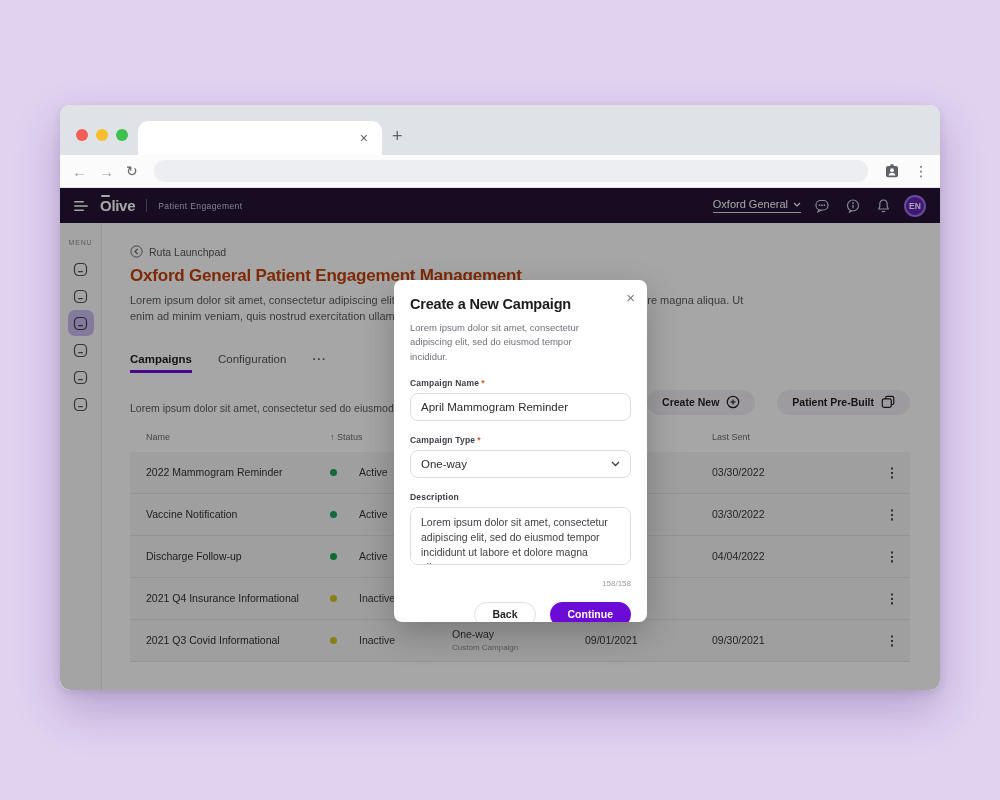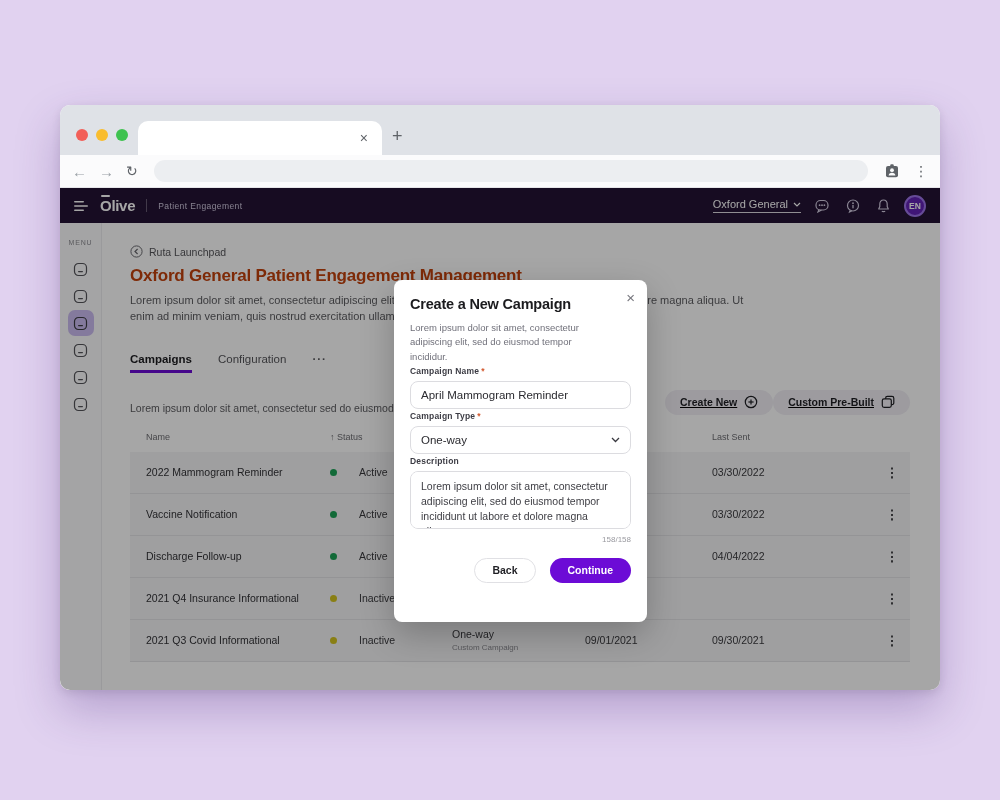--- a/index.html
+++ b/index.html
@@ -71,21 +71,21 @@
 
   .tabs { display:flex; align-items:flex-end; gap:26px; margin-top:28px; }
   .tab-item { border:none; background:none; font-size:11.5px; color:#55555a; padding-bottom:8px; }
   .tab-item.active { font-weight:bold; color:#1c1c20; border-bottom:3px solid #6c0bd6; padding-bottom:5px; }
   .tab-more { letter-spacing:1px; font-weight:bold; }
 
   .section-row { display:flex; margin-top:22px; align-items:flex-start; }
   .section-left { flex:1; }
   .section-title { font-size:14.5px; font-weight:bold; color:#17171a; }
   .section-desc { font-size:10.5px; color:#5c5c60; margin-top:7px; width:420px; }
-  .section-actions { display:flex; margin-top:-5px;text-decoration:underline; }
+  .section-actions { display:flex; gap:22px; margin-top:-5px; }
   .pill-btn { height:25px; border:none; border-radius:13px; background:#f1eff5; padding:0 15px;
     font-size:10.5px; font-weight:bold; color:#1f1f24; display:flex; align-items:center; gap:7px; }
 
   .table { margin-top:13px; }
   .tgrid { display:grid; grid-template-columns:184px 122px 133px 127px 1fr 36px; align-items:center; padding-left:16px; }
   .thead { font-size:9px; color:#6e6e73; padding-top:4px; padding-bottom:10px; }
   .trow { background:#f4f4f6; border-bottom:1px solid #e4e4e7; height:42px; }
   .trow:first-of-type { border-top:1px solid #e9e9ec; }
   .cell { font-size:10.5px; color:#3a3a3e; }
   .cell.name { font-size:10.5px; color:#323236; }
@@ -97,31 +97,31 @@
   .row-kebab { border:none; background:none; font-size:13px; font-weight:bold; color:#3c3c40; }
 
   .scrim { position:absolute; inset:0; background:rgba(0,0,0,.35); }
 
   
   .modal { position:absolute; left:334px; top:92px; width:253px; height:342px; background:#fff;
     border-radius:8px; box-shadow:0 12px 34px rgba(0,0,0,.24); padding:16px; overflow:hidden; }
   .modal-close { position:absolute; top:10px; right:12px; border:none; background:none; font-size:15px; color:#77777e; line-height:1; }
   .modal-title { font-size:14.5px; font-weight:bold; color:#1b1b1e; letter-spacing:-.2px; }
   .modal-desc { font-size:9.5px; color:#70707a; line-height:1.5; margin-top:9px; width:200px; }
-  .field-label { font-size:8.5px; font-weight:bold; color:#3c3c44; margin-top:2px; letter-spacing:.2px; }
+  .field-label { font-size:8.5px; font-weight:bold; color:#3c3c44; margin-top:14px; letter-spacing:.2px; }
   .req { color:#d2572c; margin-left:2px; }
   .text-input { width:100%; height:28px; border:1px solid #dcdce0; border-radius:8px; padding:0 10px;
     font-size:11.5px; color:#2b2b30; margin-top:5px; outline:none; }
   .select-box { width:100%; height:28px; border:1px solid #dcdce0; border-radius:8px; padding:0 10px;
     margin-top:5px; background:#fff; display:flex; align-items:center; justify-content:space-between;
     font-size:11.5px; color:#2b2b30; }
   .textarea-box { width:100%; height:58px; border:1px solid #dcdce0; border-radius:8px; padding:7px 10px;
     font-size:10.5px; line-height:1.45; color:#3e3e44; margin-top:5px; resize:none; outline:none;
     font-family:"Liberation Sans", sans-serif; }
-  .char-count { text-align:right; font-size:8px; color:#9a9aa0; margin-top:2px; }
+  .char-count { text-align:right; font-size:8px; color:#9a9aa0; margin-top:10px; }
   .modal-footer { display:flex; justify-content:flex-end; gap:14px; margin-top:14px; }
   .back-btn { height:25px; padding:0 17px; border:1px solid #e0e0e4; border-radius:13px; background:#fff;
     font-size:10.5px; font-weight:bold; color:#1f1f24; }
   .continue-btn { height:25px; padding:0 18px; border:none; border-radius:13px; background:#6c0bd6;
     font-size:10.5px; font-weight:bold; color:#fff; }
   svg { display:block; }
 </style>
 </head>
 <body>
 
@@ -271,21 +271,21 @@
           <div class="section-actions">
             <button class="pill-btn">
               <span>Create New</span>
               <svg width="14" height="14" viewBox="0 0 14 14">
                 <circle cx="7" cy="7" r="5.7" fill="none" stroke="#1f1f24" stroke-width="1.2"></circle>
                 <line x1="7" y1="4.4" x2="7" y2="9.6" stroke="#1f1f24" stroke-width="1.2"></line>
                 <line x1="4.4" y1="7" x2="9.6" y2="7" stroke="#1f1f24" stroke-width="1.2"></line>
               </svg>
             </button>
             <button class="pill-btn">
-              <span>Custom Pre-Built</span>
+              <span>Patient Pre-Built</span>
               <svg width="14" height="14" viewBox="0 0 14 14">
                 <rect x="1.3" y="3.8" width="9" height="8.6" rx="1.8" fill="none" stroke="#1f1f24" stroke-width="1.2"></rect>
                 <path d="M4.6 3.8 L4.6 3.2 A1.8 1.8 0 0 1 6.4 1.4 L11 1.4 A1.8 1.8 0 0 1 12.8 3.2 L12.8 7.8 A1.8 1.8 0 0 1 11 9.6 L10.4 9.6" fill="none" stroke="#1f1f24" stroke-width="1.2"></path>
               </svg>
             </button>
           </div>
         </div>
 
         <div class="table">
           <div class="tgrid thead">

